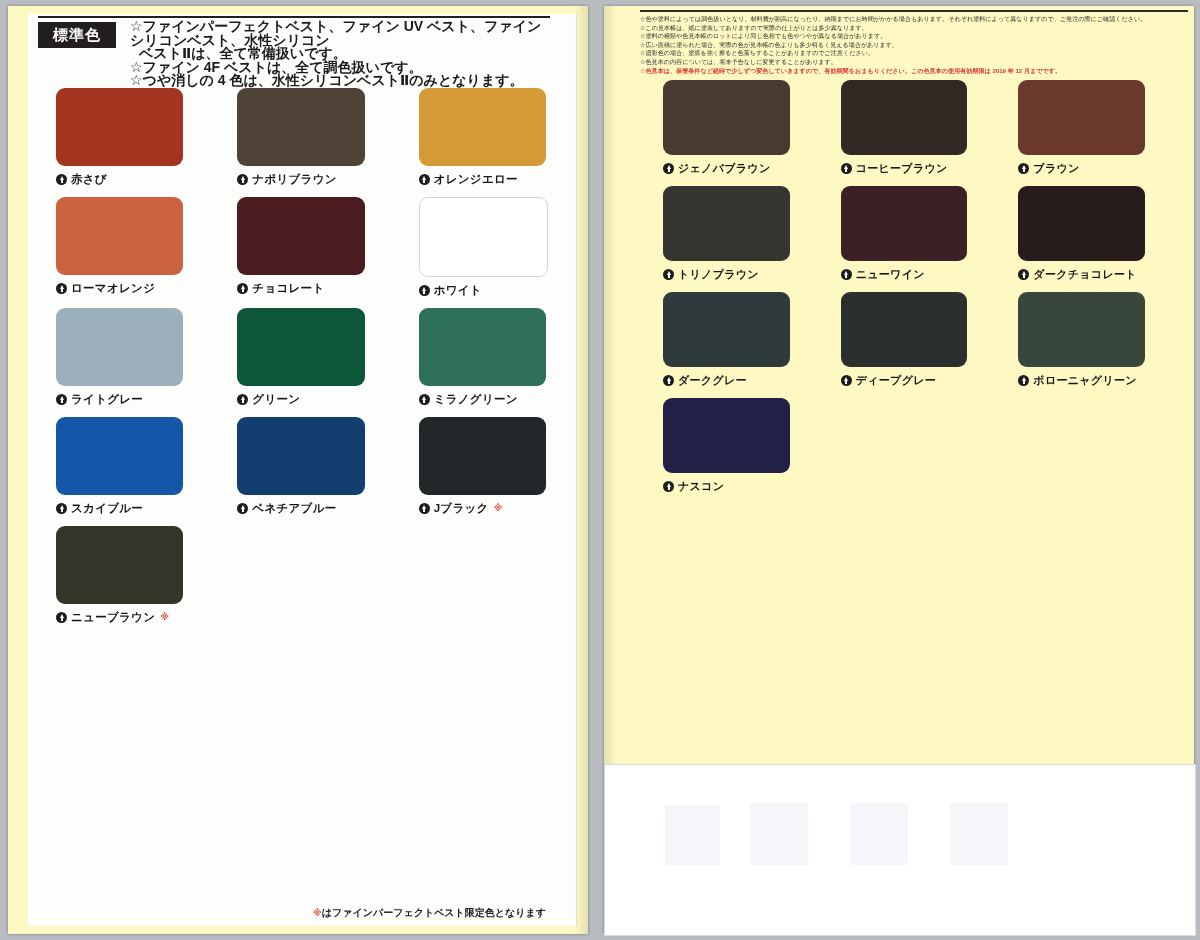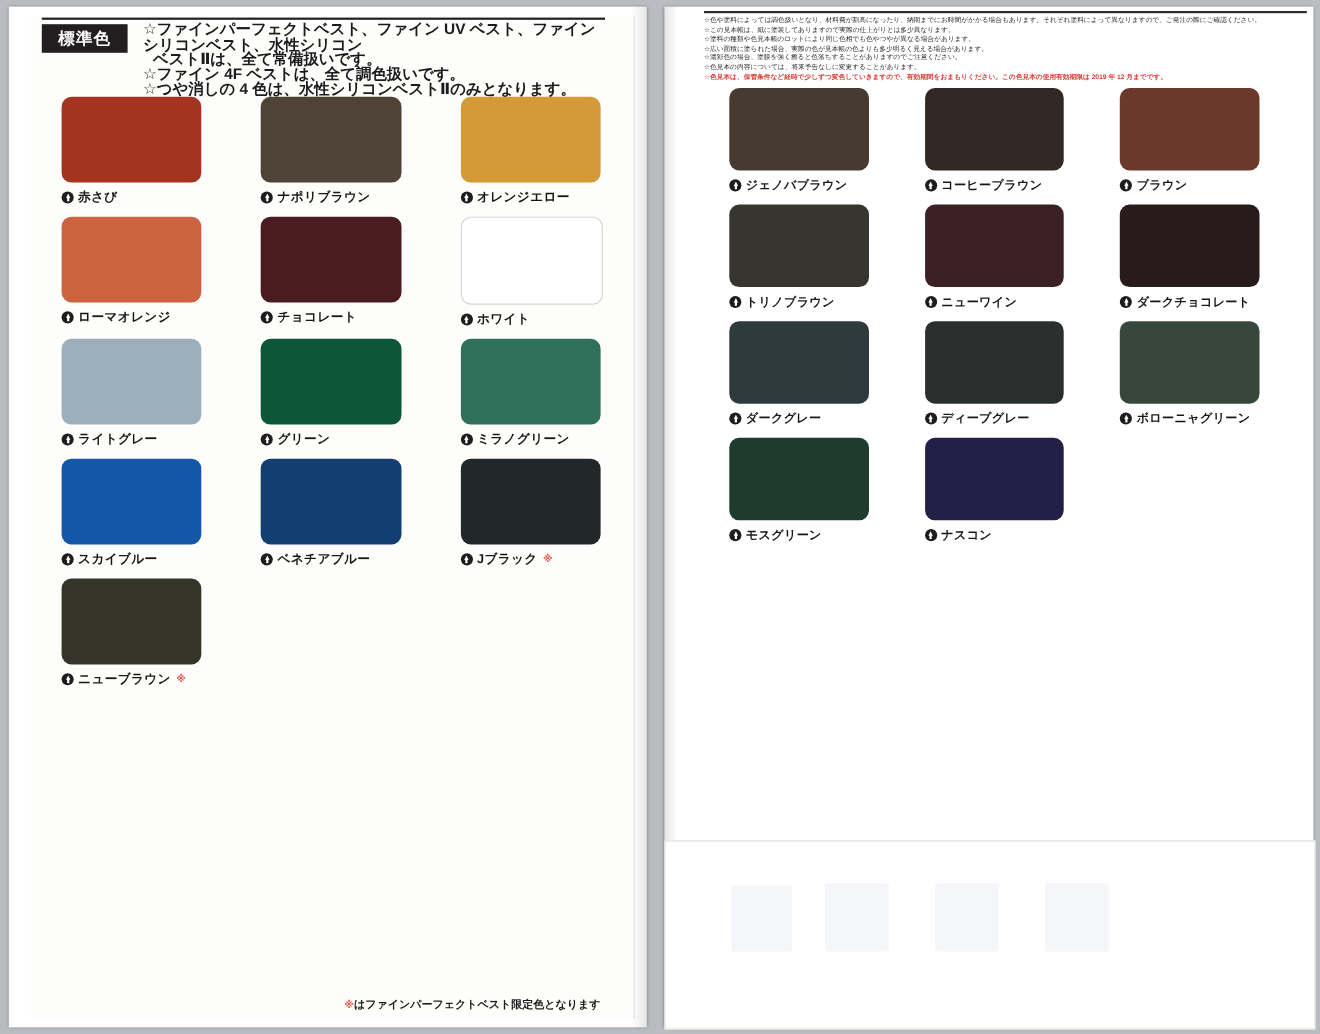--- a/index.html
+++ b/index.html
@@ -5,21 +5,21 @@
   html,body{margin:0;padding:0;}
   body{
     width:1200px;height:940px;
     background:#b9bcc0;
     font-family:"Liberation Sans","DejaVu Sans",sans-serif;
     overflow:hidden;
   }
   .spread{position:relative;width:1200px;height:940px;}
 
   
-  .page{position:absolute;background:#ffffff;}
+  .page{position:absolute;background:#fef9c3;}
   .page-left{left:8px;top:6px;width:580px;height:928px;
     box-shadow:0 0 3px rgba(0,0,0,.35);}
   .page-right{left:604px;top:6px;width:590px;height:928px;
     box-shadow:0 0 3px rgba(0,0,0,.35);}
   .page-left::after{content:"";position:absolute;right:0;top:0;width:14px;height:100%;
     background:linear-gradient(to right,rgba(0,0,0,0) 0%,rgba(0,0,0,.10) 100%);}
   .page-right::before{content:"";position:absolute;left:0;top:0;width:12px;height:100%;
     background:linear-gradient(to left,rgba(0,0,0,0) 0%,rgba(0,0,0,.10) 100%);}
 
   
@@ -275,27 +275,20 @@
         </div>
       </div>
       <div class="cell">
         <div class="chip" style="background: rgb(55, 71, 60);"></div>
         <div class="caption">
           <span class="mk"></span>
           <span>ボローニャグリーン</span>
         </div>
       </div>
       <div class="cell">
-        <div class="chip" style="background: rgb(30, 59, 45);"></div>
-        <div class="caption">
-          <span class="mk"></span>
-          <span>モスグリーン</span>
-        </div>
-      </div>
-      <div class="cell">
         <div class="chip" style="background: rgb(35, 32, 72);"></div>
         <div class="caption">
           <span class="mk"></span>
           <span>ナスコン</span>
         </div>
       </div>
     </div>
 
   <div class="blank-panel">
     <div class="ghost" style="left:60px;top:40px;width:55px;height:60px;"></div>

